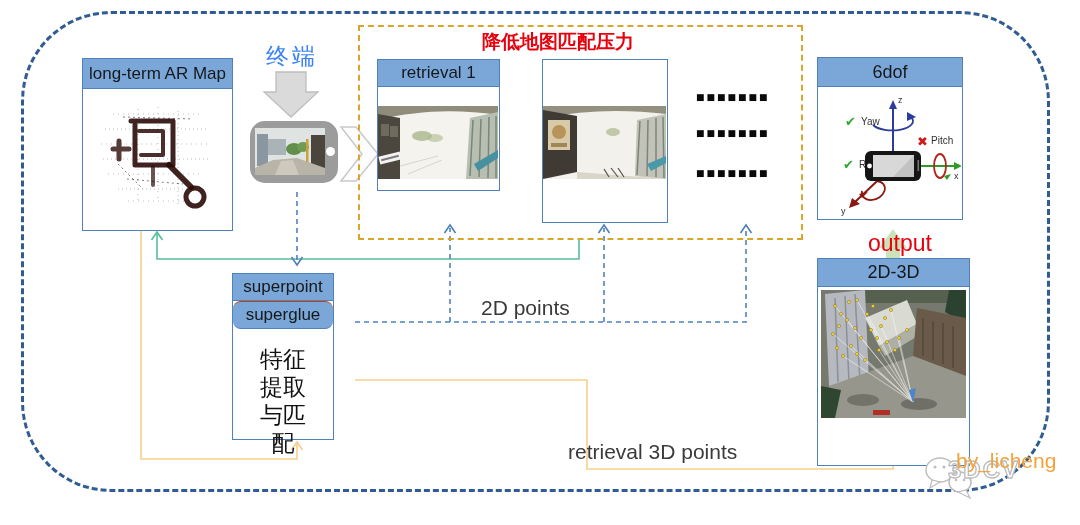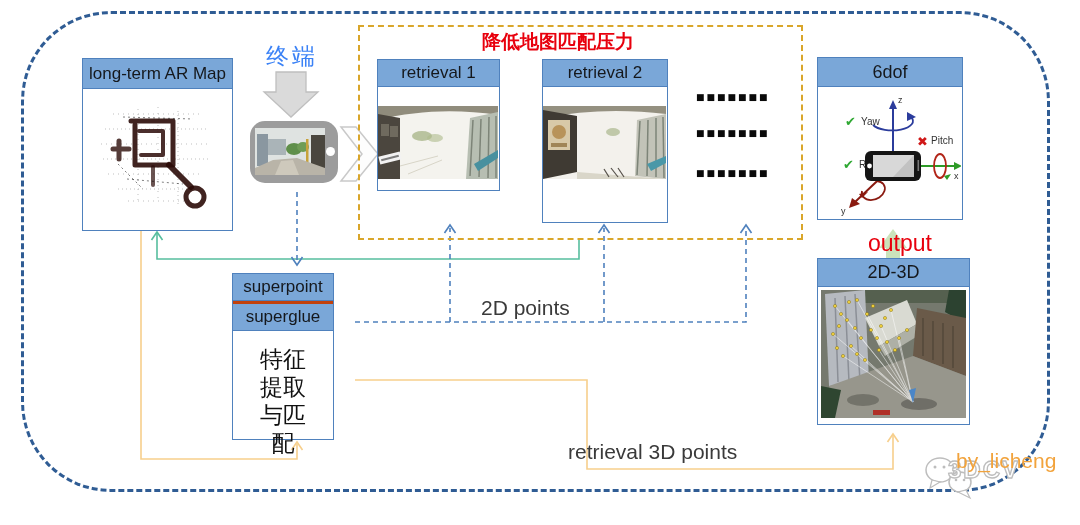--- a/index.html
+++ b/index.html
@@ -148,21 +148,20 @@
         </g>
       <polygon points="96,58 120,44 120,52 100,65" fill="#47909F"></polygon>
       <g stroke="#D8D5C8" stroke-width="1">
           <path d="M22,60 L60,50"></path>
           <path d="M30,68 L64,54"></path>
         </g>
     </svg>
   </div>
 
   <div class="box" style="left:542px;top:59px;width:126px;height:164px;">
-    <div class="box-header hdr2">retrieval 2</div>
     <svg class="photo" style="top:46px;" width="123" height="73">
       <rect width="123" height="73" fill="#F3F1EC"></rect>
       <path d="M0,0 H123 V8 C82,3 40,4 0,12 Z" fill="#8A8574" opacity="0.9"></path>
       <polygon points="0,4 34,10 34,66 0,73" fill="#3F3A33"></polygon>
       <rect x="5" y="14" width="22" height="30" fill="#D8C9A8"></rect>
       <circle cx="16" cy="26" r="7" fill="#B8935A"></circle>
       <rect x="8" y="37" width="16" height="4" fill="#A08557"></rect>
       <ellipse cx="70" cy="26" rx="7" ry="4" fill="#9FAE7D" opacity="0.6"></ellipse>
       <polygon points="123,8 123,73 92,70 94,14" fill="#C2C3B8"></polygon>
       <g stroke="#7D8478" stroke-width="1.5">
@@ -217,21 +216,21 @@
       <rect x="46" y="63" width="56" height="30" rx="6" fill="#151515"></rect>
       <rect x="54" y="67" width="41" height="22" fill="#D8D8D8"></rect>
       <polygon points="74,89 95,67 95,89" fill="#C2C2C2"></polygon>
       <circle cx="50.5" cy="78" r="2.4" fill="#fff"></circle>
       <rect x="98.5" y="72" width="1.6" height="11" fill="#777"></rect>
     </svg>
   </div>
 
   <div class="lbl" id="output-label">output</div>
 
-  <div class="box" style="left:817px;top:258px;width:153px;height:167px;">
+  <div class="box" style="left:817px;top:258px;width:153px;height:208px;">
     <div class="box-header" style="height:27px;line-height:27px;font-size:18px;">2D-3D</div>
     <svg class="photo" style="top:31px;left:3px;" width="145" height="128">
       <rect width="145" height="128" fill="#75796E"></rect>
       <rect x="44" y="0" width="101" height="13" fill="#55604F"></rect>
       <polygon points="128,0 145,0 145,34 124,22" fill="#2C4230"></polygon>
       <polygon points="4,4 44,0 48,92 8,96" fill="#B6BAC0"></polygon>
       <g stroke="#8B8F96" stroke-width="1.5">
           <path d="M14,8 L17,92"></path>
           <path d="M24,6 L28,92"></path>
           <path d="M34,4 L39,92"></path>
@@ -291,21 +290,21 @@
           <circle cx="56" cy="48" r="1.6"></circle>
         <circle cx="86" cy="40" r="1.6"></circle>
           <circle cx="74" cy="60" r="1.6"></circle>
       </g>
       <polygon points="88,100 92,113 95,98" fill="#4A86C8"></polygon>
     </svg>
   </div>
 
   <div class="box" style="left:232px;top:273px;width:102px;height:167px;">
     <div class="box-header" style="height:26px;line-height:26px;">superpoint</div>
-    <div class="box-header" style="height:26px;line-height:26px;border-top:3px solid #c2410c;">superglue</div>
+    <div class="box-header" style="height:26px;line-height:26px;border-top:1px solid #c2410c;border-radius:8px;">superglue</div>
     <div id="matcher-body">特征
 提取
 与匹
 配</div>
   </div>
 
   <div class="lbl" id="points2d-label">2D points</div>
   <div class="lbl" id="points3d-label">retrieval 3D points</div>
 
   <div class="abs" id="watermark">

